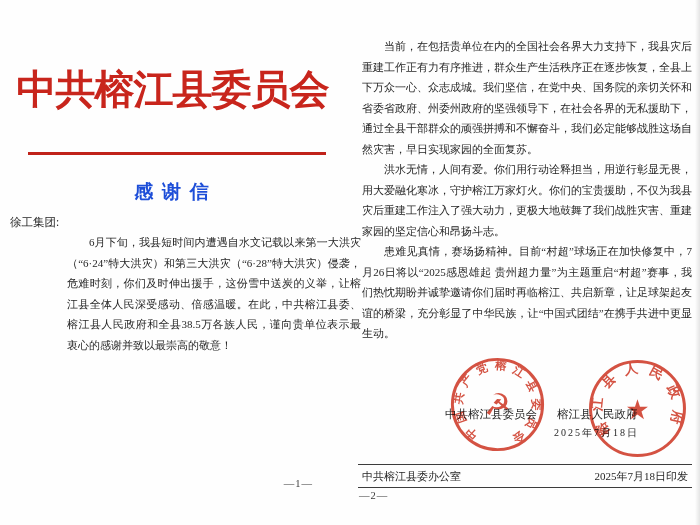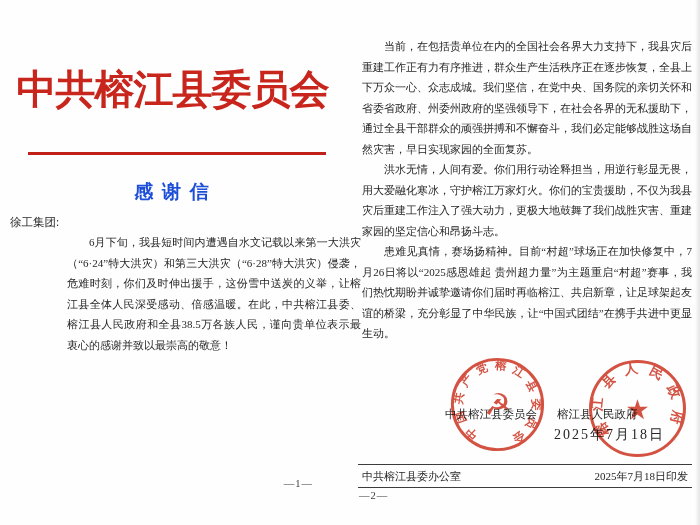--- a/index.html
+++ b/index.html
@@ -29,21 +29,21 @@
   #body2{top:36px;left:12px;width:330px;}
   .bodytext p{margin:0;text-indent:2em;}
 
   .pagenum{font-size:10.5px;color:#3d3d3d;letter-spacing:1px;}
   #pagenum1{position:absolute;top:478px;right:32px;}
   #pagenum2{position:absolute;top:490px;left:9px;}
 
   .sig{position:absolute;font-size:11.5px;white-space:nowrap;}
   #sig-party{top:407px;left:95px;}
   #sig-gov{top:407px;left:207px;}
-  #sign-date{position:absolute;top:426px;left:204px;font-size:14px;letter-spacing:2px;white-space:nowrap;}
+  #sign-date{position:absolute;top:426px;left:204px;font-size:10px;letter-spacing:2px;white-space:nowrap;}
 
   .seal{position:absolute;color:#cf3a28;opacity:0.88;mix-blend-mode:multiply;}
   #seal-party{left:99px;top:356px;width:97px;height:97px;}
   #seal-gov{left:237px;top:358px;width:101px;height:101px;}
   .seal svg{width:100%;height:100%;display:block;}
 
   .footer{
     position:absolute;top:464px;left:8px;width:326px;
     border-top:1.5px solid #3c3c3c;border-bottom:1.5px solid #3c3c3c;
     padding:4px 4px 3px 4px;display:flex;justify-content:space-between;

